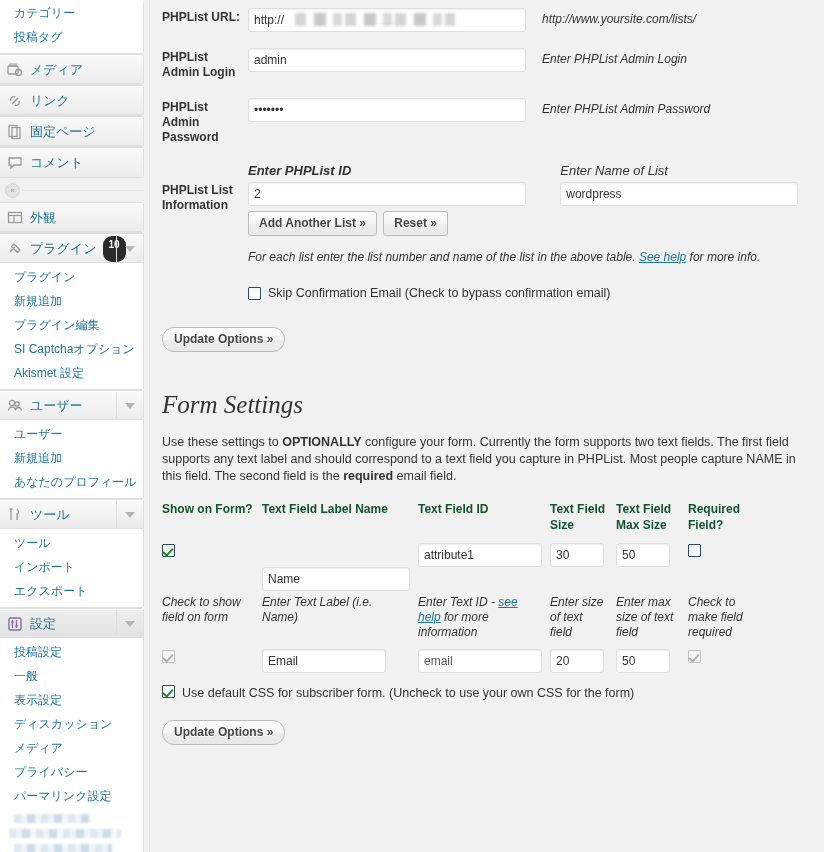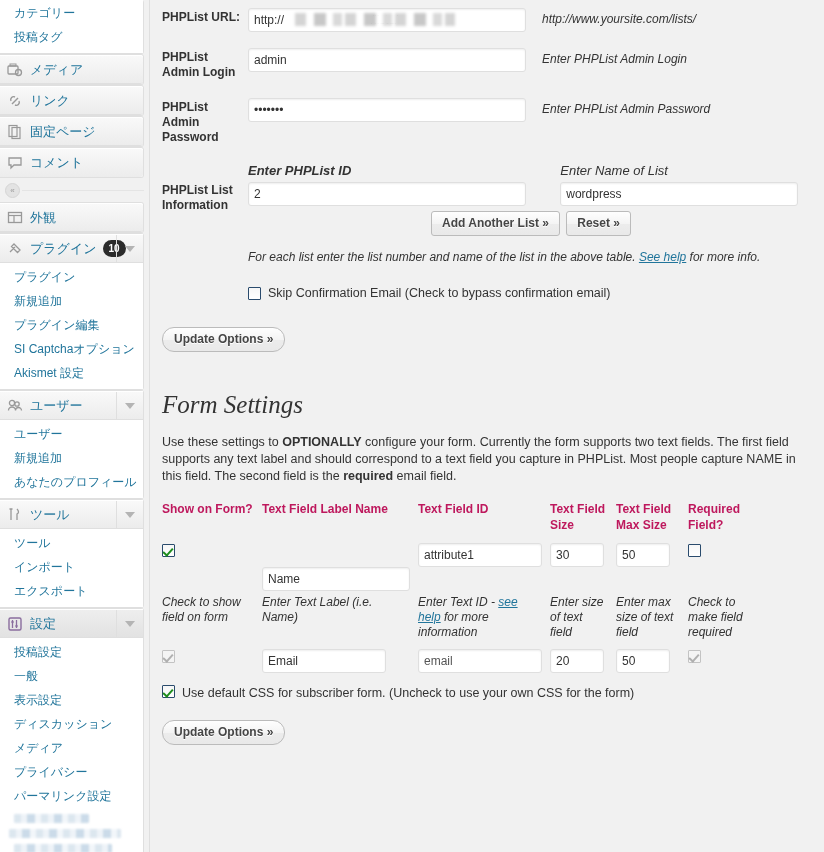--- a/index.html
+++ b/index.html
@@ -70,21 +70,21 @@
     right: 0; top: 0; bottom: 0;
     width: 27px;
     border-left: 1px solid #dfdfdf;
     display: flex; align-items: center; justify-content: center;
   }
   .caret { width: 0; height: 0; border-style: solid; border-width: 6px 5px 0 5px;
            border-color: #b4b4b4 transparent transparent transparent; }
   .count-badge {
     display: inline-block;
     min-width: 17px;
-    height: 17px;
+    height: 26px;
     line-height: 17px;
     padding: 0 6px;
     margin-left: 6px;
     border-radius: 9px;
     background: #2b2b2b;
     color: #fff;
     font-size: 10px;
     font-weight: bold;
     text-align: center;
   }
@@ -202,21 +202,21 @@
     margin: 0 0 16px 0;
     color: #333;
   }
 
   table.fs { border-collapse: collapse; }
   table.fs th {
     text-align: left;
     vertical-align: top;
     font-size: 12px;
     font-weight: bold;
-    color: #be185d;
+    color: #14532d;
     padding: 0 8px 10px 0;
     line-height: 16px;
   }
   table.fs td {
     vertical-align: top;
     padding: 0 8px 0 0;
   }
   table.fs td.sub {
     font-style: italic;
     font-size: 12px;
@@ -520,21 +520,21 @@
             </tr>
             <tr>
               <td style="padding:0;">
                 <input class="txt" style="width: 278px;" value="2">
               </td>
               <td style="padding:0 0 0 8px;">
                 <input class="txt" style="width: 238px;" value="wordpress">
               </td>
             </tr>
             <tr>
-              <td colspan="2" style="padding:5px 0 0 0;text-align:center;">
+              <td colspan="2" style="padding:5px 0 0 0;text-align:left;">
                 <span class="btn">Add Another List »</span>
                 <span class="btn" style="margin-left:3px;">Reset »</span>
               </td>
             </tr>
           </tbody>
               </table>
 
           <p class="hint" style="margin:14px 0 0 0;width:560px;">
             <span>For each list enter the list number and name of the list in the above table. </span><a href="#">See help</a><span> for more info.</span>
           </p>

